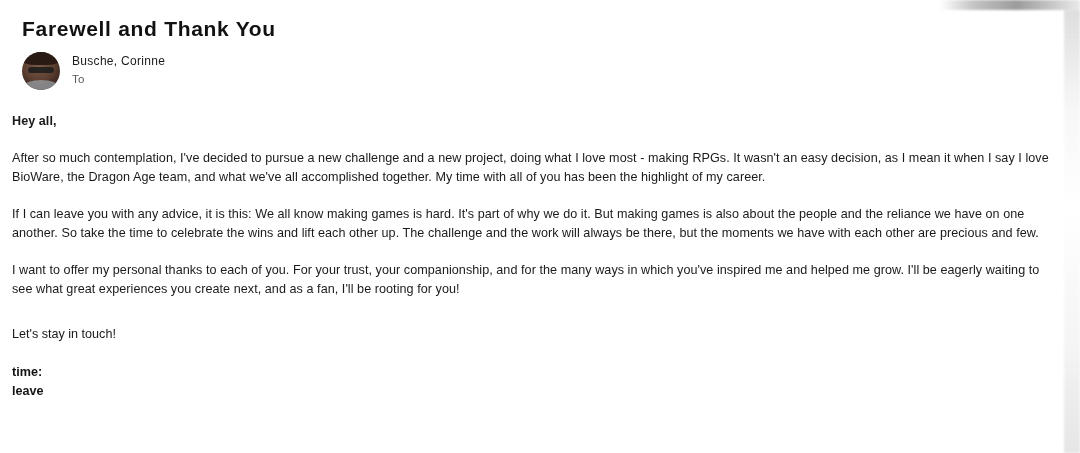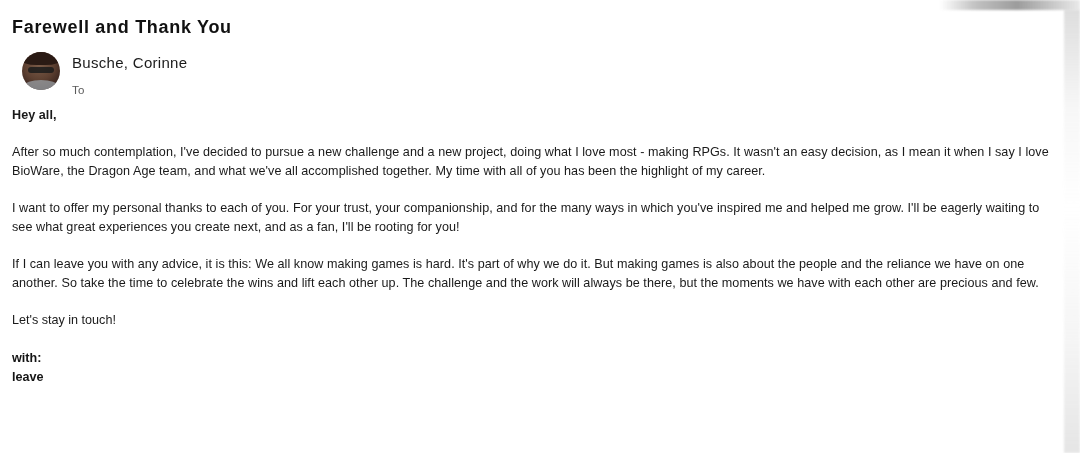--- a/index.html
+++ b/index.html
@@ -36,23 +36,23 @@
     filter: blur(1.2px);
   }
 
   .page {
     position: relative;
     padding: 0;
   }
 
   .subject {
     position: absolute;
-    left: 12px;
+    left: 22px;
     top: 17px;
-    font-size: 18px;
+    font-size: 21px;
     font-weight: bold;
     letter-spacing: 0.7px;
     color: #111111;
   }
 
   .sender-row {
     position: absolute;
     left: 22px;
     top: 52px;
     display: flex;
@@ -94,46 +94,46 @@
     height: 12px;
     background: #9aa0a6;
     border-radius: 50% 50% 0 0;
     opacity: 0.75;
   }
   .sender-meta {
     margin-left: 12px;
     padding-top: 2px;
   }
   .sender-name {
-    font-size: 15px;
+    font-size: 12px;
     color: #1b1b1b;
     letter-spacing: 0.3px;
   }
   .recipient-line {
     font-size: 11.5px;
     color: #5a5a5a;
-    margin-top: 13px;
+    margin-top: 5px;
     letter-spacing: 0.2px;
   }
 
   .body {
     position: absolute;
     left: 12px;
-    top: 106px;
+    top: 112px;
     width: 1050px;
   }
   .para {
     font-size: 12.6px;
     line-height: 19px;
     color: #1a1a1a;
     margin: 0 0 18px 0;
     letter-spacing: 0.05px;
   }
   .sig-block {
-    margin-top: 18px;
+    margin-top: 26px;
   }
   .sig-line {
     font-size: 12.6px;
     line-height: 19px;
     color: #1a1a1a;
   }
   .contact-block {
     margin-top: 19px;
   }
   .contact-line {
@@ -164,26 +164,26 @@
     </div>
     <div class="sender-meta">
       <div class="sender-name">Busche, Corinne</div>
       <div class="recipient-line">To</div>
     </div>
   </div>
 
   <div class="body">
     <p class="para bold-ink">Hey all,</p>
     <p class="para">After so much contemplation, I've decided to pursue a new challenge and a new project, doing what I love most - making RPGs. It wasn't an easy decision, as I mean it when I say I love BioWare, the Dragon Age team, and what we've all accomplished together. My time with all of you has been the highlight of my career.</p>
+    <p class="para">If I can leave you with any advice, it is this: We all know making games is hard. It's part of why we do it. But making games is also about the people and the reliance we have on one another. So take the time to celebrate the wins and lift each other up. The challenge and the work will always be there, but the moments we have with each other are precious and few.</p>
     <p class="para">I want to offer my personal thanks to each of you. For your trust, your companionship, and for the many ways in which you've inspired me and helped me grow. I'll be eagerly waiting to see what great experiences you create next, and as a fan, I'll be rooting for you!</p>
-    <p class="para">If I can leave you with any advice, it is this: We all know making games is hard. It's part of why we do it. But making games is also about the people and the reliance we have on one another. So take the time to celebrate the wins and lift each other up. The challenge and the work will always be there, but the moments we have with each other are precious and few.</p>
 
     <div class="sig-block">
       <div class="sig-line">Let's stay in touch!</div>
     </div>
 
     <div class="contact-block">
-      <div class="contact-line">with:</div>
+      <div class="contact-line">time:</div>
       <div class="contact-line">leave</div>
     </div>
   </div>
 
 </div>
 
 </body></html>

